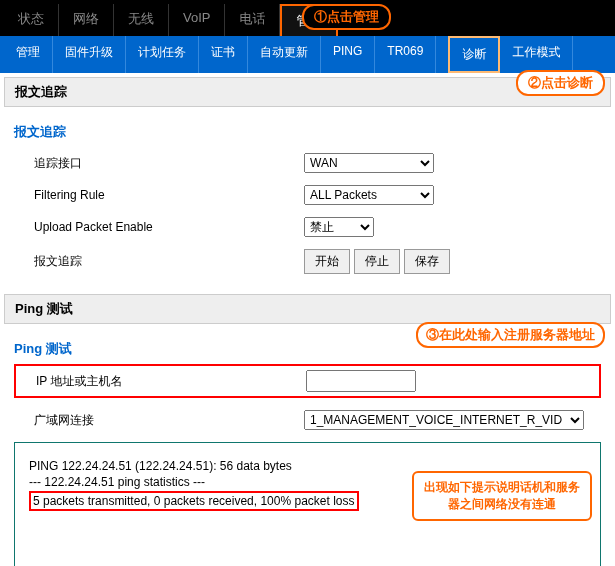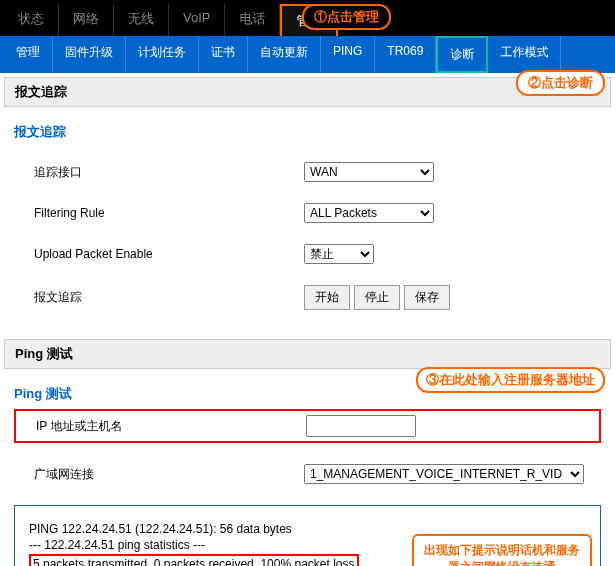--- a/index.html
+++ b/index.html
@@ -3,26 +3,26 @@
 <meta charset="utf-8">
 <style>
 * { box-sizing: border-box; margin: 0; padding: 0; }
 body { font-family: Arial, sans-serif; font-size: 12px; background: #fff; width: 615px; }
 .top-nav { background: #000; display: flex; padding: 4px 4px 0; position: relative; }
 .top-tab { color: #888; padding: 6px 14px; cursor: pointer; font-size: 13px; border-right: 1px solid #333; }
 .top-tab.active { color: #fff; border: 2px solid #f60; border-bottom: none; background: #111; }
 .anno1 { position: absolute; left: 302px; top: 4px; color: #f60; font-size: 13px; font-weight: bold; border: 2px solid #f60; border-radius: 12px; padding: 2px 10px; background: #000; }
 .sub-nav { background: #0066cc; display: flex; padding: 0 4px; position: relative; }
 .sub-tab { color: #fff; padding: 8px 12px; cursor: pointer; font-size: 12px; border-right: 1px solid #3388dd; }
-.sub-tab.hl { border: 2px solid #14b8a6; }
+.sub-tab.hl { border: 2px solid #fdba74; margin-left: 12px; }
 .anno2 { position: absolute; right: 10px; top: 34px; color: #f60; font-size: 13px; font-weight: bold; border: 2px solid #f60; border-radius: 12px; padding: 2px 10px; background: #fff; z-index: 5; }
 .section-bar { background: #eee; border: 1px solid #ccc; padding: 5px 10px; margin: 4px; font-weight: bold; font-size: 13px; }
 .content { padding: 4px 14px; }
 .group-title { color: #0066cc; font-weight: bold; font-size: 13px; margin: 8px 0 6px; }
-.form-row { display: flex; align-items: center; margin: 21px 0; }
+.form-row { display: flex; align-items: center; margin: 12px 0; }
 .form-row label { width: 290px; padding-left: 20px; font-size: 12px; }
 .form-row select { width: 130px; font-size: 12px; padding: 1px; }
 .form-row select.wide { width: 280px; }
 .form-row input[type=text] { width: 110px; font-size: 12px; padding: 2px; }
 .btn-row { display: flex; gap: 4px; }
 .btn { padding: 3px 10px; font-size: 12px; border: 1px solid #999; background: #f0f0f0; cursor: pointer; }
 .ping-wrap { position: relative; }
 .anno3 { position: absolute; right: 10px; top: -6px; color: #f60; font-size: 13px; font-weight: bold; border: 2px solid #f60; border-radius: 12px; padding: 2px 8px; background: #fff; }
 .ip-row { border: 2px solid #f00; padding: 4px 0; margin: 2px 0; }
 .results { border: 1px solid #0f766e; margin: 6px 0 4px; padding: 14px; height: 148px; font-size: 12px; position: relative; }

